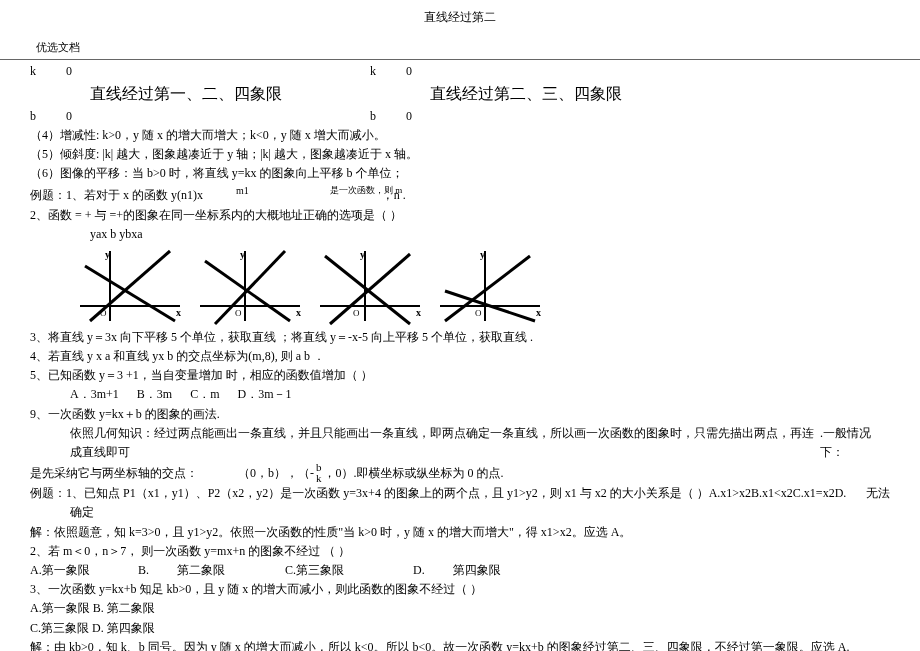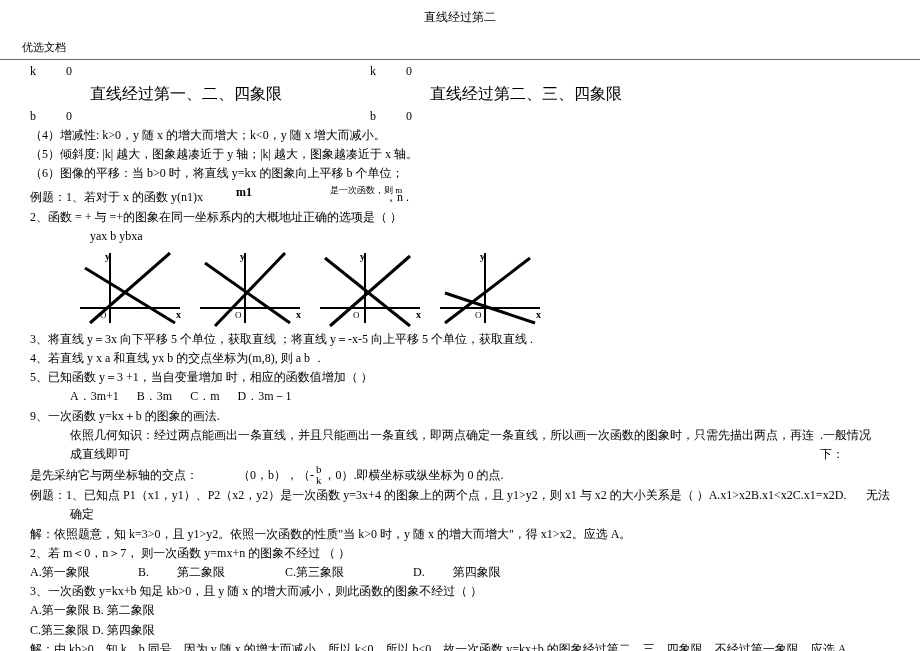--- a/index.html
+++ b/index.html
@@ -12,21 +12,21 @@
     color: #000;
     width: 920px;
   }
   .page-header {
     text-align: center;
     font-size: 12px;
     padding-top: 8px;
   }
   .doc-label {
     font-size: 11px;
-    padding-left: 22px;
+    padding-left: 36px;
     padding-top: 12px;
   }
   .hr-top {
     border: none;
     border-top: 1px solid #666;
     margin: 2px 0 2px 0;
   }
   .content {
     padding: 0 30px 0 30px;
   }
@@ -62,21 +62,21 @@
     height: 80px;
   }
   .indent {
     padding-left: 40px;
   }
   .choices {
     display: flex;
     gap: 18px;
     padding-left: 40px;
   }
-  .sup { vertical-align: super; font-size: 12px; font-weight: bold; }
+  .sup { vertical-align: super; font-size: 10px; }
   .tiny { font-size: 9px; }
   .rel { position: relative; }
   .float-note {
     position: absolute;
     font-size: 9px;
   }
 </style>
 </head>
 <body>
 

